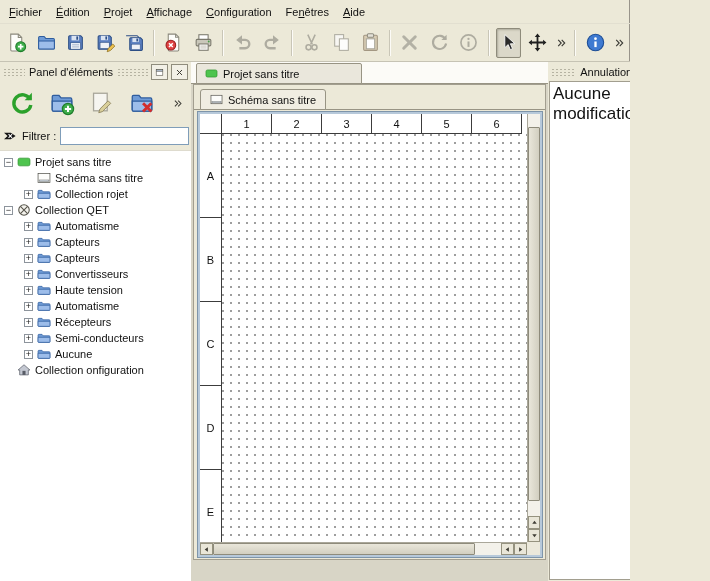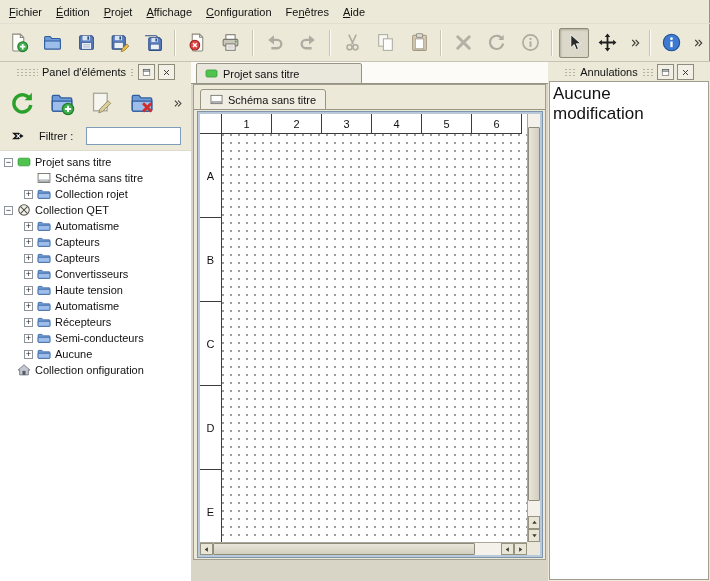--- a/index.html
+++ b/index.html
@@ -1,16 +1,16 @@
 <!DOCTYPE html>
 <html><head>
 <meta charset="utf-8">
 <style>
   html,body{margin:0;padding:0;background:#ece9d8;}
-  #app{position:relative;width:710px;height:581px;background:#ece9d8;overflow:hidden;
+  #app{position:relative;width:630px;height:581px;background:#ece9d8;overflow:hidden;
        font-family:"Liberation Sans",sans-serif;color:#111;
        box-shadow:inset -1px -1px 0 #98948a;}
   .icon{display:inline-flex;}
   .icon svg{width:100%;height:100%;display:block;}
 
   
   .menubar{display:flex;align-items:center;height:23px;padding-left:2px;font-size:11px;
            border-bottom:1px solid #e2dfd0;}
   .menu-item{padding:3px 7px;cursor:default;}
   .menu-item u{text-decoration:underline;}
@@ -19,39 +19,39 @@
   .toolbar{display:flex;align-items:center;height:37px;border-bottom:1px solid #c6c3b4;padding:0 2px;}
   .tbtn{width:28px;height:28px;margin:0 2px;display:flex;align-items:center;justify-content:center;
         border:1px solid transparent;border-radius:2px;}
   .tbtn .icon{width:21px;height:21px;}
   .tbtn.chev-btn{width:16px;margin:0 1px;}
   .tbtn.chev-btn .icon{width:14px;height:14px;}
   .tbtn.checked{border:1px solid #8e8b7b;background:#dbd8c9;box-shadow:inset 1px 1px 2px rgba(90,88,75,.35);}
   .tsep{width:0;height:26px;border-left:1px solid #c9c6b7;border-right:1px solid #fcfbf7;margin:0 4px;}
 
   
-  .dock-titlebar{height:16px;display:flex;align-items:center;gap:3px;margin:2px 16px 0;}
+  .dock-titlebar{height:16px;display:flex;align-items:center;gap:3px;margin:2px 3px 0;}
   .texture{flex:1;height:8px;background-image:radial-gradient(#b6b3a2 .9px,transparent 1px);
            background-size:4px 3px;}
   .texture.fixed{flex:0 0 22px;}
   .dock-title{font-size:11px;white-space:nowrap;padding:0 1px;}
   .dock-btn{flex:none;width:15px;height:14px;border:1px solid #8f8c7c;background:#f2f0e6;
             display:flex;align-items:center;justify-content:center;}
   .dock-btn .icon{width:11px;height:11px;}
 
   
   .left-dock{position:absolute;left:0;top:62px;width:191px;bottom:0;display:flex;flex-direction:column;
              background:#ece9d8;}
   .lp-toolbar{display:flex;align-items:center;gap:4px;padding:5px 4px;}
   .lp-btn{width:34px;height:34px;display:flex;align-items:center;justify-content:center;
           border:1px solid transparent;border-radius:2px;}
   .lp-btn .icon{width:26px;height:26px;}
   .lp-btn.lp-chev{width:18px;height:22px;margin-left:auto;}
   .lp-btn.lp-chev .icon{width:13px;height:13px;}
-  .filter-row{display:flex;align-items:center;gap:13px;padding:1px 10px 5px;}
+  .filter-row{display:flex;align-items:center;gap:4px;padding:1px 2px 5px;}
   .filter-ic{width:16px;height:16px;flex:none;}
   .filter-label{font-size:11px;white-space:nowrap;}
   .filter-input{flex:1;min-width:0;height:18px;border:1px solid #7f9db9;background:#fff;
                 font:11px "Liberation Sans",sans-serif;padding:0 3px;box-sizing:border-box;}
   .tree{flex:1;background:#fff;overflow:hidden;padding-top:3px;border-top:1px solid #dedbce;}
   .tree-row{height:16px;display:flex;align-items:center;font-size:11px;white-space:nowrap;}
   .expander{flex:none;width:9px;height:9px;box-sizing:border-box;border:1px solid #8d949c;background:#fff;
             color:#222;font-size:9px;line-height:7px;margin-right:4px;
             display:flex;align-items:center;justify-content:center;}
   .expander.hiddenx{visibility:hidden;}

